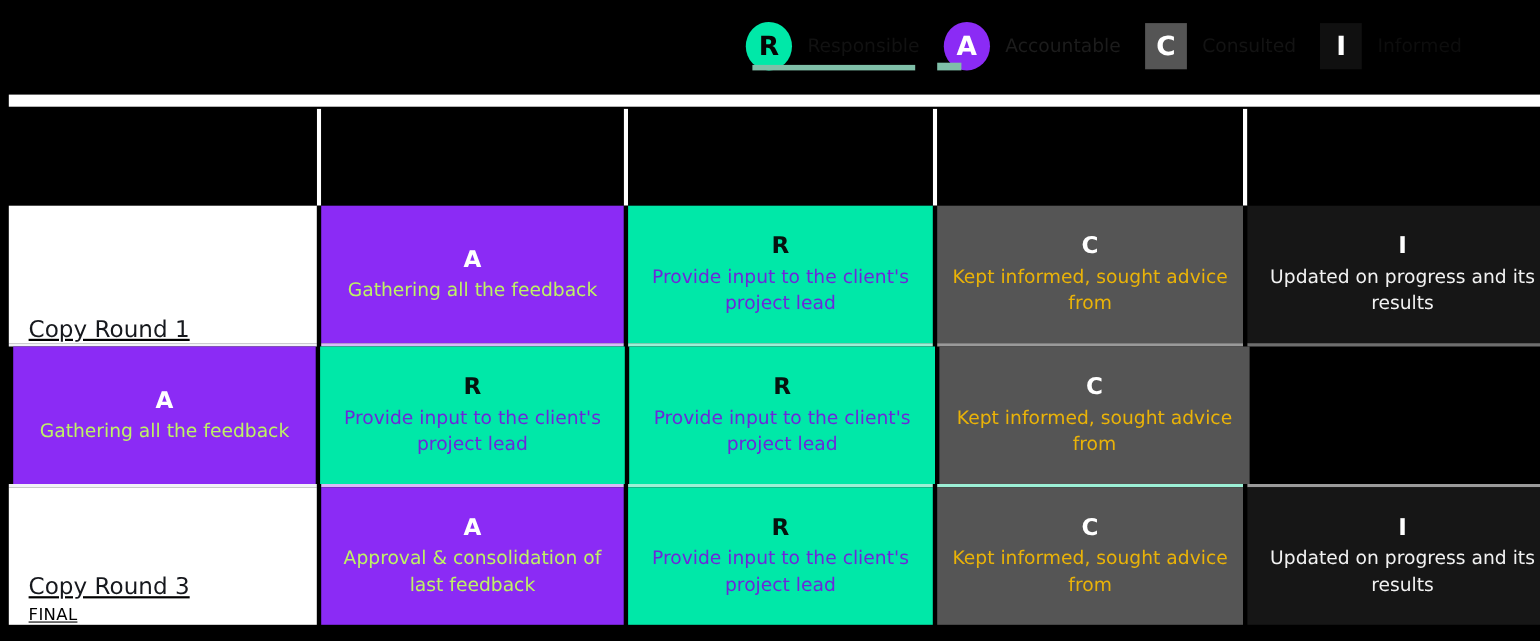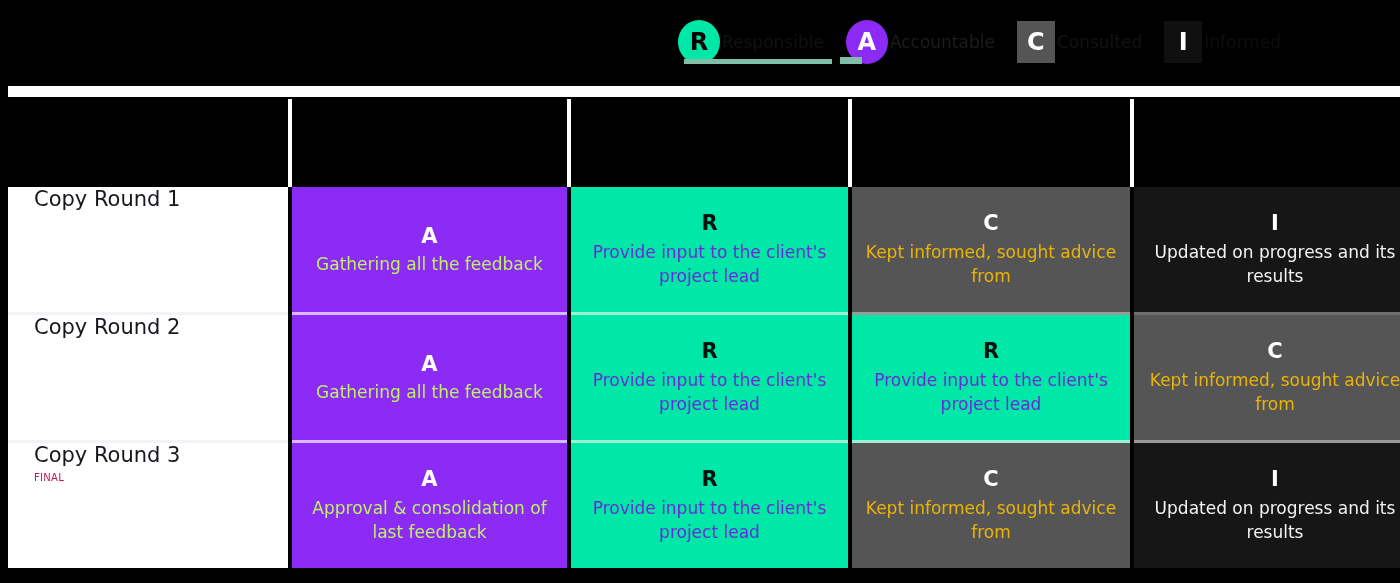--- a/index.html
+++ b/index.html
@@ -67,21 +67,21 @@
   .badge-i {
     background: #101010;
     color: #ffffff;
     width: 38px;
     height: 42px;
   }
 
   .legend-label {
     font-size: 17px;
     color: #111111;
-    margin-left: 2px;
+    margin-left: 14px;
     white-space: nowrap;
     line-height: 1.1;
   }
   .legend-label.dim { color: #1c1c1c; }
   .legend-label.dimmer { color: #131313; }
   .legend-label.dimmest { color: #0d0d0d; }
 
   .legend-underline {
     position: absolute;
     left: 6px;
@@ -159,33 +159,34 @@
   .gap-hdr { width: 4px; flex: 0 0 4px; background: #ffffff; }
 
   
   .body-row { margin-top: 0px; }
   .body-row .cell { min-height: 125px; }
 
   .rowlabel {
     background: #ffffff;
     display: flex;
     flex-direction: column;
-    justify-content: flex-start;
-    padding-left: 26px;
+    justify-content: flex-end;
+    padding-left: 18px;
     box-sizing: border-box;
+    text-decoration: underline;
   }
   .rowlabel .rl-title {
     font-size: 21px;
     color: #16181d;
     line-height: 1.2;
     font-weight: 400;
   }
   .rowlabel .rl-sub {
-    font-size: 10px;
-    color: #be185d;
+    font-size: 15px;
+    color: #000000;
     margin-top: 4px;
     line-height: 1.2;
     letter-spacing: 0.3px;
   }
 
   .raci {
     display: flex;
     flex-direction: column;
     align-items: center;
     justify-content: center;
@@ -320,23 +321,20 @@
     <div class="cell col-1 sep-a"></div>
     <div class="gap"></div>
     <div class="cell col-2 sep-r"></div>
     <div class="gap"></div>
     <div class="cell col-3 sep-c"></div>
     <div class="gap"></div>
     <div class="cell col-4 sep-i"></div>
   </div>
 
   <div class="row body-row">
-    <div class="cell col-0 rowlabel">
-      <div class="rl-title">Copy Round 2</div>
-    </div>
     <div class="gap"></div>
     <div class="cell col-1 raci type-A">
       <div class="letter">A</div>
       <div class="desc">Gathering all the feedback</div>
     </div>
     <div class="gap"></div>
     <div class="cell col-2 raci type-R">
       <div class="letter">R</div>
       <div class="desc">Provide input to the client's project lead</div>
     </div>

